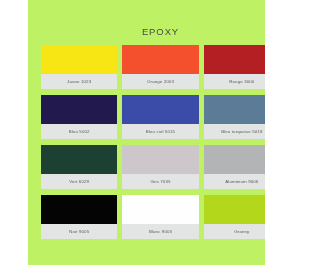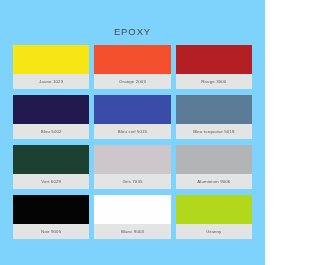--- a/index.html
+++ b/index.html
@@ -10,22 +10,23 @@
     width: 265px;
     height: 265px;
     background: #ffffff;
     font-family: "Liberation Sans", sans-serif;
     overflow: hidden;
   }
   .sheet {
     width: 265px;
     height: 265px;
     box-sizing: border-box;
-    background: #7dd3fc;
+    background: #bef264;
     position: relative;
+    margin-left: 28px;
   }
   .title {
     text-align: center;
     font-size: 9.5px;
     letter-spacing: 0.9px;
     color: #4a4a4a;
     padding-top: 26px;
     line-height: 11px;
     font-weight: 400;
   }

